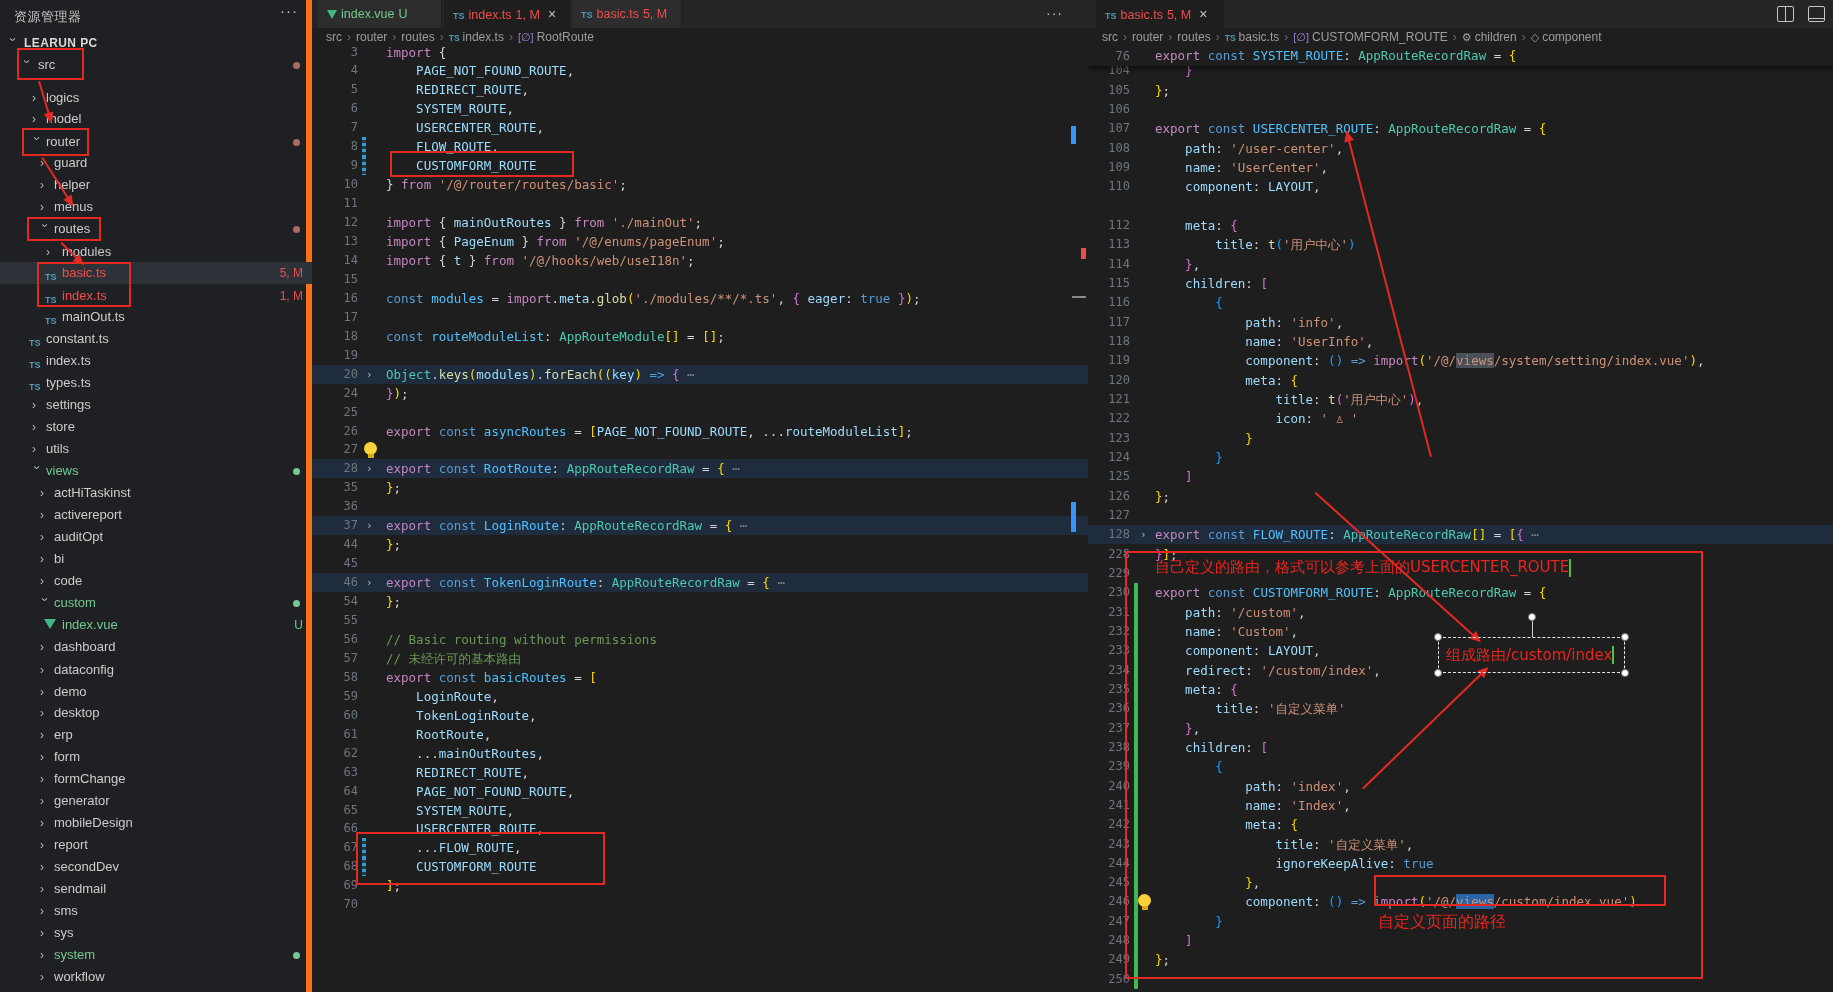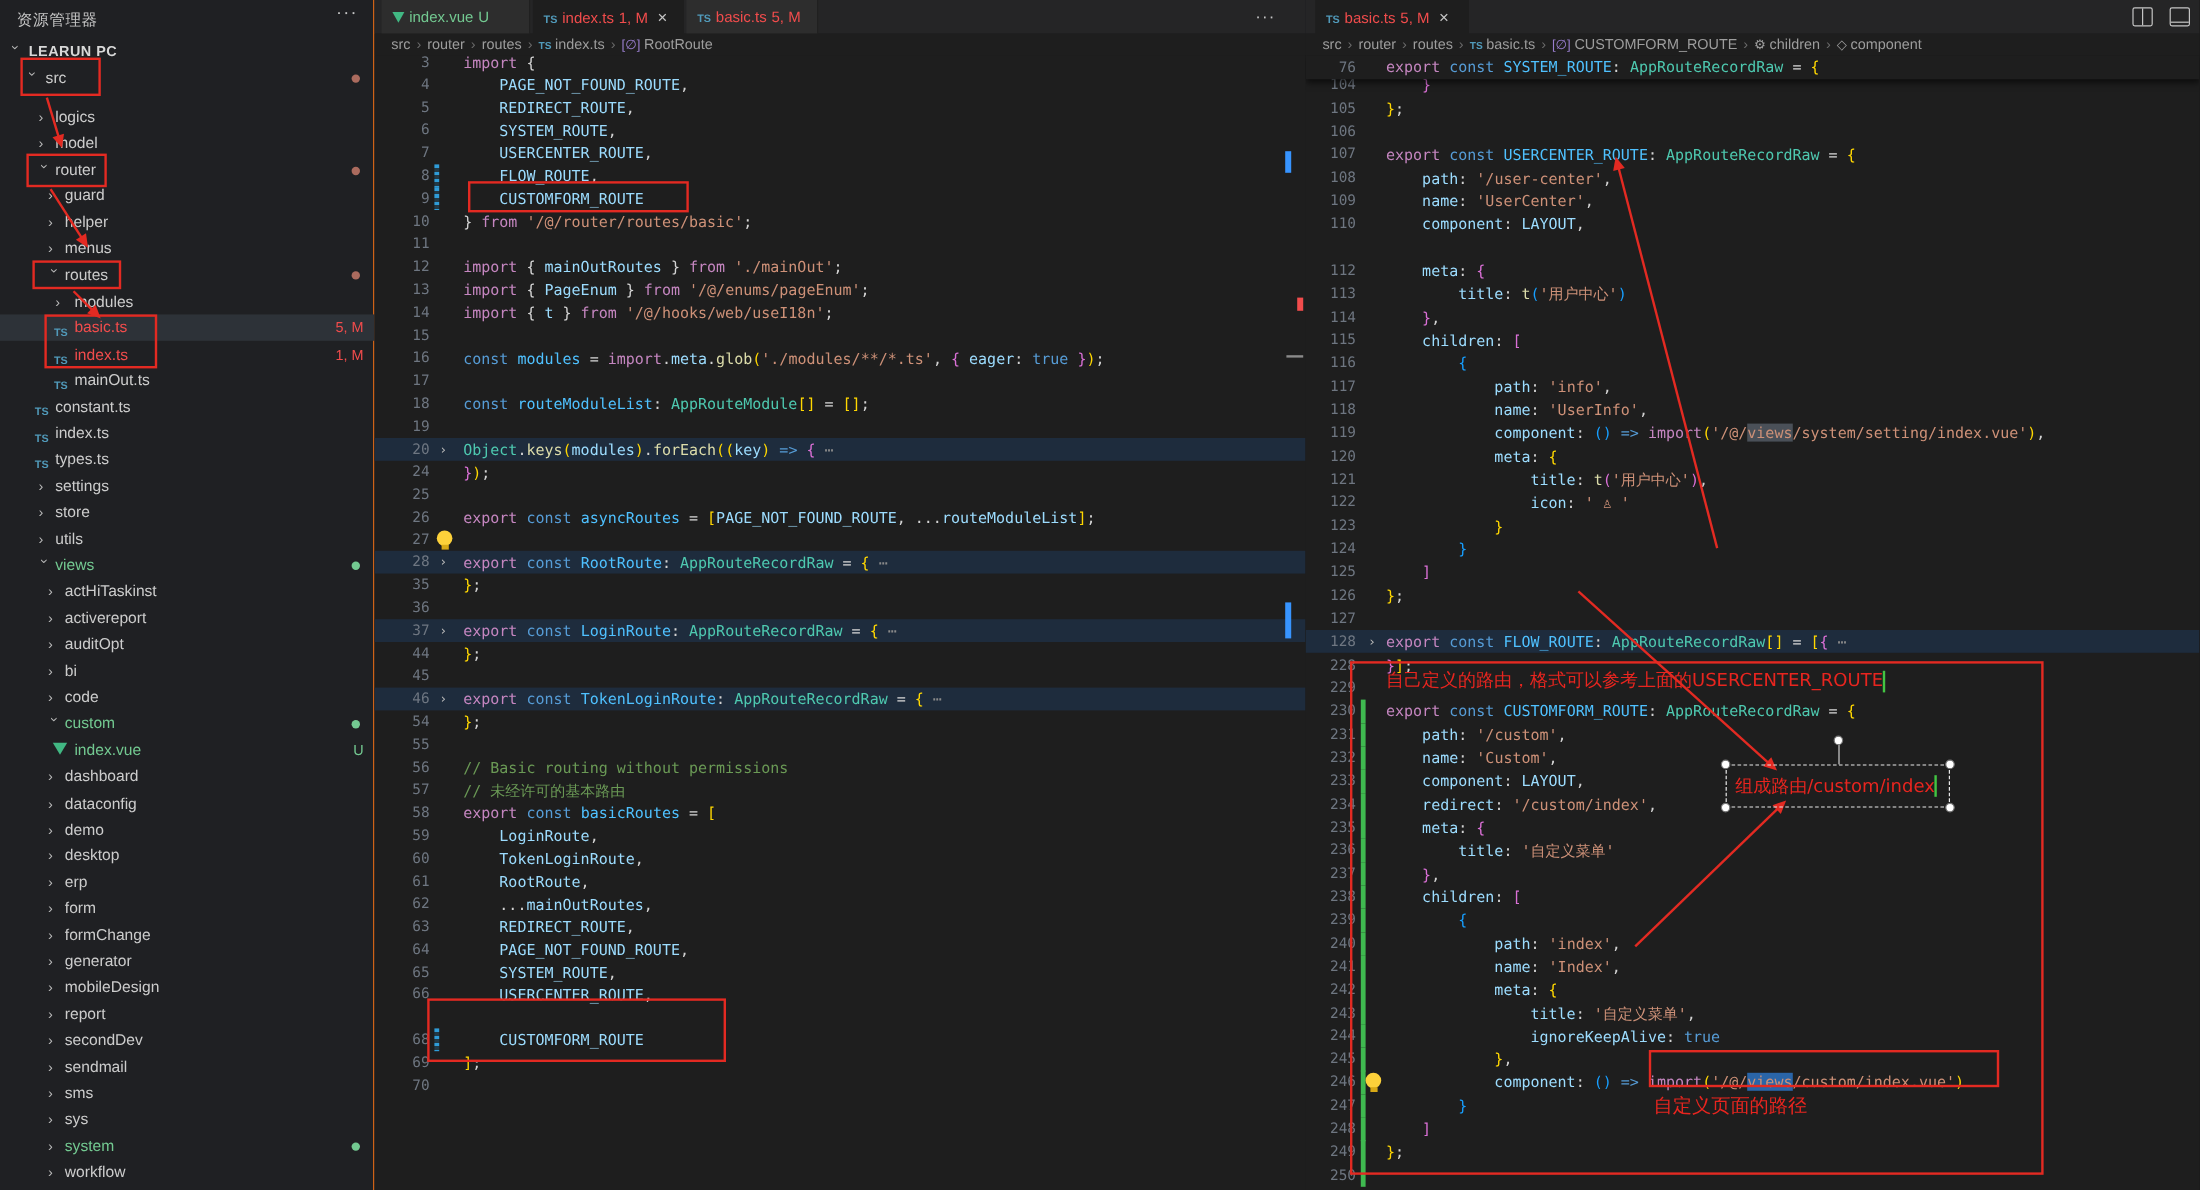--- a/index.html
+++ b/index.html
@@ -2,21 +2,21 @@
 <html><head>
 <meta charset="utf-8">
 <style>
   * { margin:0; padding:0; box-sizing:border-box; }
   html,body { width:1833px; height:992px; overflow:hidden; background:#1e1e1e;
     font-family:"Liberation Sans", sans-serif; }
   #root { position:relative; width:1833px; height:992px; background:#1e1e1e; }
 
   
   #sidebar { position:absolute; left:0; top:0; width:312px; height:992px;
-    background:#1f2023; border-right:1px solid #f97316; }
+    background:#1f2023; border-right:6px solid #f97316; }
   .sb-head { position:absolute; left:0; top:0; width:312px; height:30px; }
   .sb-title { position:absolute; left:14px; top:8px; font-size:13px; color:#c5c5c5; letter-spacing:.5px; }
   .sb-more { position:absolute; right:14px; top:2px; color:#c5c5c5; font-size:15px; letter-spacing:1px; cursor:pointer; }
   .trow { position:absolute; left:0; width:312px; height:22px; color:#cccccc; font-size:13px; line-height:22px; cursor:pointer; }
   .trow.sel { background:#2d3238; }
   .trow .chev { position:absolute; top:0; width:12px; color:#b8b8b8; font-size:12px; }
   .chev.open { transform:rotate(90deg); transform-origin:45% 50%; }
   .trow .lbl { position:absolute; top:0; white-space:nowrap; }
   .trow.green .lbl { color:#73c991; }
   .trow.red .lbl { color:#f14c4c; }
@@ -318,20 +318,21 @@
           <div class="cline" style="top: 602.9px;"><span class="ln" style="left: 0px; width: 46px;">57</span><span class="codetxt" style="left: 74px;"><span class="tk-c">// 未经许可的基本路由</span></span></div>
           <div class="cline" style="top: 621.85px;"><span class="ln" style="left: 0px; width: 46px;">58</span><span class="codetxt" style="left: 74px;"><span class="tk-k">export</span><span class="tk-w"> </span><span class="tk-b">const</span><span class="tk-w"> </span><span class="tk-V">basicRoutes</span><span class="tk-w"> = </span><span class="tk-y">[</span></span></div>
           <div class="cline" style="top: 640.8px;"><span class="ln" style="left: 0px; width: 46px;">59</span><span class="codetxt" style="left: 74px;"><span class="tk-v">    LoginRoute</span><span class="tk-w">,</span></span></div>
           <div class="cline" style="top: 659.75px;"><span class="ln" style="left: 0px; width: 46px;">60</span><span class="codetxt" style="left: 74px;"><span class="tk-v">    TokenLoginRoute</span><span class="tk-w">,</span></span></div>
           <div class="cline" style="top: 678.7px;"><span class="ln" style="left: 0px; width: 46px;">61</span><span class="codetxt" style="left: 74px;"><span class="tk-v">    RootRoute</span><span class="tk-w">,</span></span></div>
           <div class="cline" style="top: 697.65px;"><span class="ln" style="left: 0px; width: 46px;">62</span><span class="codetxt" style="left: 74px;"><span class="tk-w">    ...</span><span class="tk-v">mainOutRoutes</span><span class="tk-w">,</span></span></div>
           <div class="cline" style="top: 716.6px;"><span class="ln" style="left: 0px; width: 46px;">63</span><span class="codetxt" style="left: 74px;"><span class="tk-v">    REDIRECT_ROUTE</span><span class="tk-w">,</span></span></div>
           <div class="cline" style="top: 735.55px;"><span class="ln" style="left: 0px; width: 46px;">64</span><span class="codetxt" style="left: 74px;"><span class="tk-v">    PAGE_NOT_FOUND_ROUTE</span><span class="tk-w">,</span></span></div>
           <div class="cline" style="top: 754.5px;"><span class="ln" style="left: 0px; width: 46px;">65</span><span class="codetxt" style="left: 74px;"><span class="tk-v">    SYSTEM_ROUTE</span><span class="tk-w">,</span></span></div>
           <div class="cline" style="top: 773.45px;"><span class="ln" style="left: 0px; width: 46px;">66</span><span class="codetxt" style="left: 74px;"><span class="tk-v">    USERCENTER_ROUTE</span><span class="tk-w">,</span></span></div>
+          <div class="cline" style="top: 792.4px;"><span class="ln" style="left: 0px; width: 46px;">67</span><span class="modbar" style="left: 50px;"></span><span class="codetxt" style="left: 74px;"><span class="tk-w">    ...</span><span class="tk-v">FLOW_ROUTE</span><span class="tk-w">,</span></span></div>
           <div class="cline" style="top: 811.35px;"><span class="ln" style="left: 0px; width: 46px;">68</span><span class="modbar" style="left: 50px;"></span><span class="codetxt" style="left: 74px;"><span class="tk-v">    CUSTOMFORM_ROUTE</span></span></div>
           <div class="cline" style="top: 830.3px;"><span class="ln" style="left: 0px; width: 46px;">69</span><span class="codetxt" style="left: 74px;"><span class="tk-y">]</span><span class="tk-w">;</span></span></div>
           <div class="cline" style="top: 849.25px;"><span class="ln" style="left: 0px; width: 46px;">70</span><span class="codetxt" style="left: 74px;"></span></div>
         </div>
       </div>
       <div class="group" style="left: 1088px; width: 745px;">
         <div class="tabbar">
           <div class="tab active" style="left: 8px; width: 128px;"><span class="ticon-ts">TS</span><span class="tlbl" style="color: rgb(241, 76, 76);">basic.ts</span><span class="tbadge" style="color: rgb(241, 76, 76);">5, M</span><span class="tclose">×</span></div>
           <div class="acticons">
             <div class="acticon split"></div>

